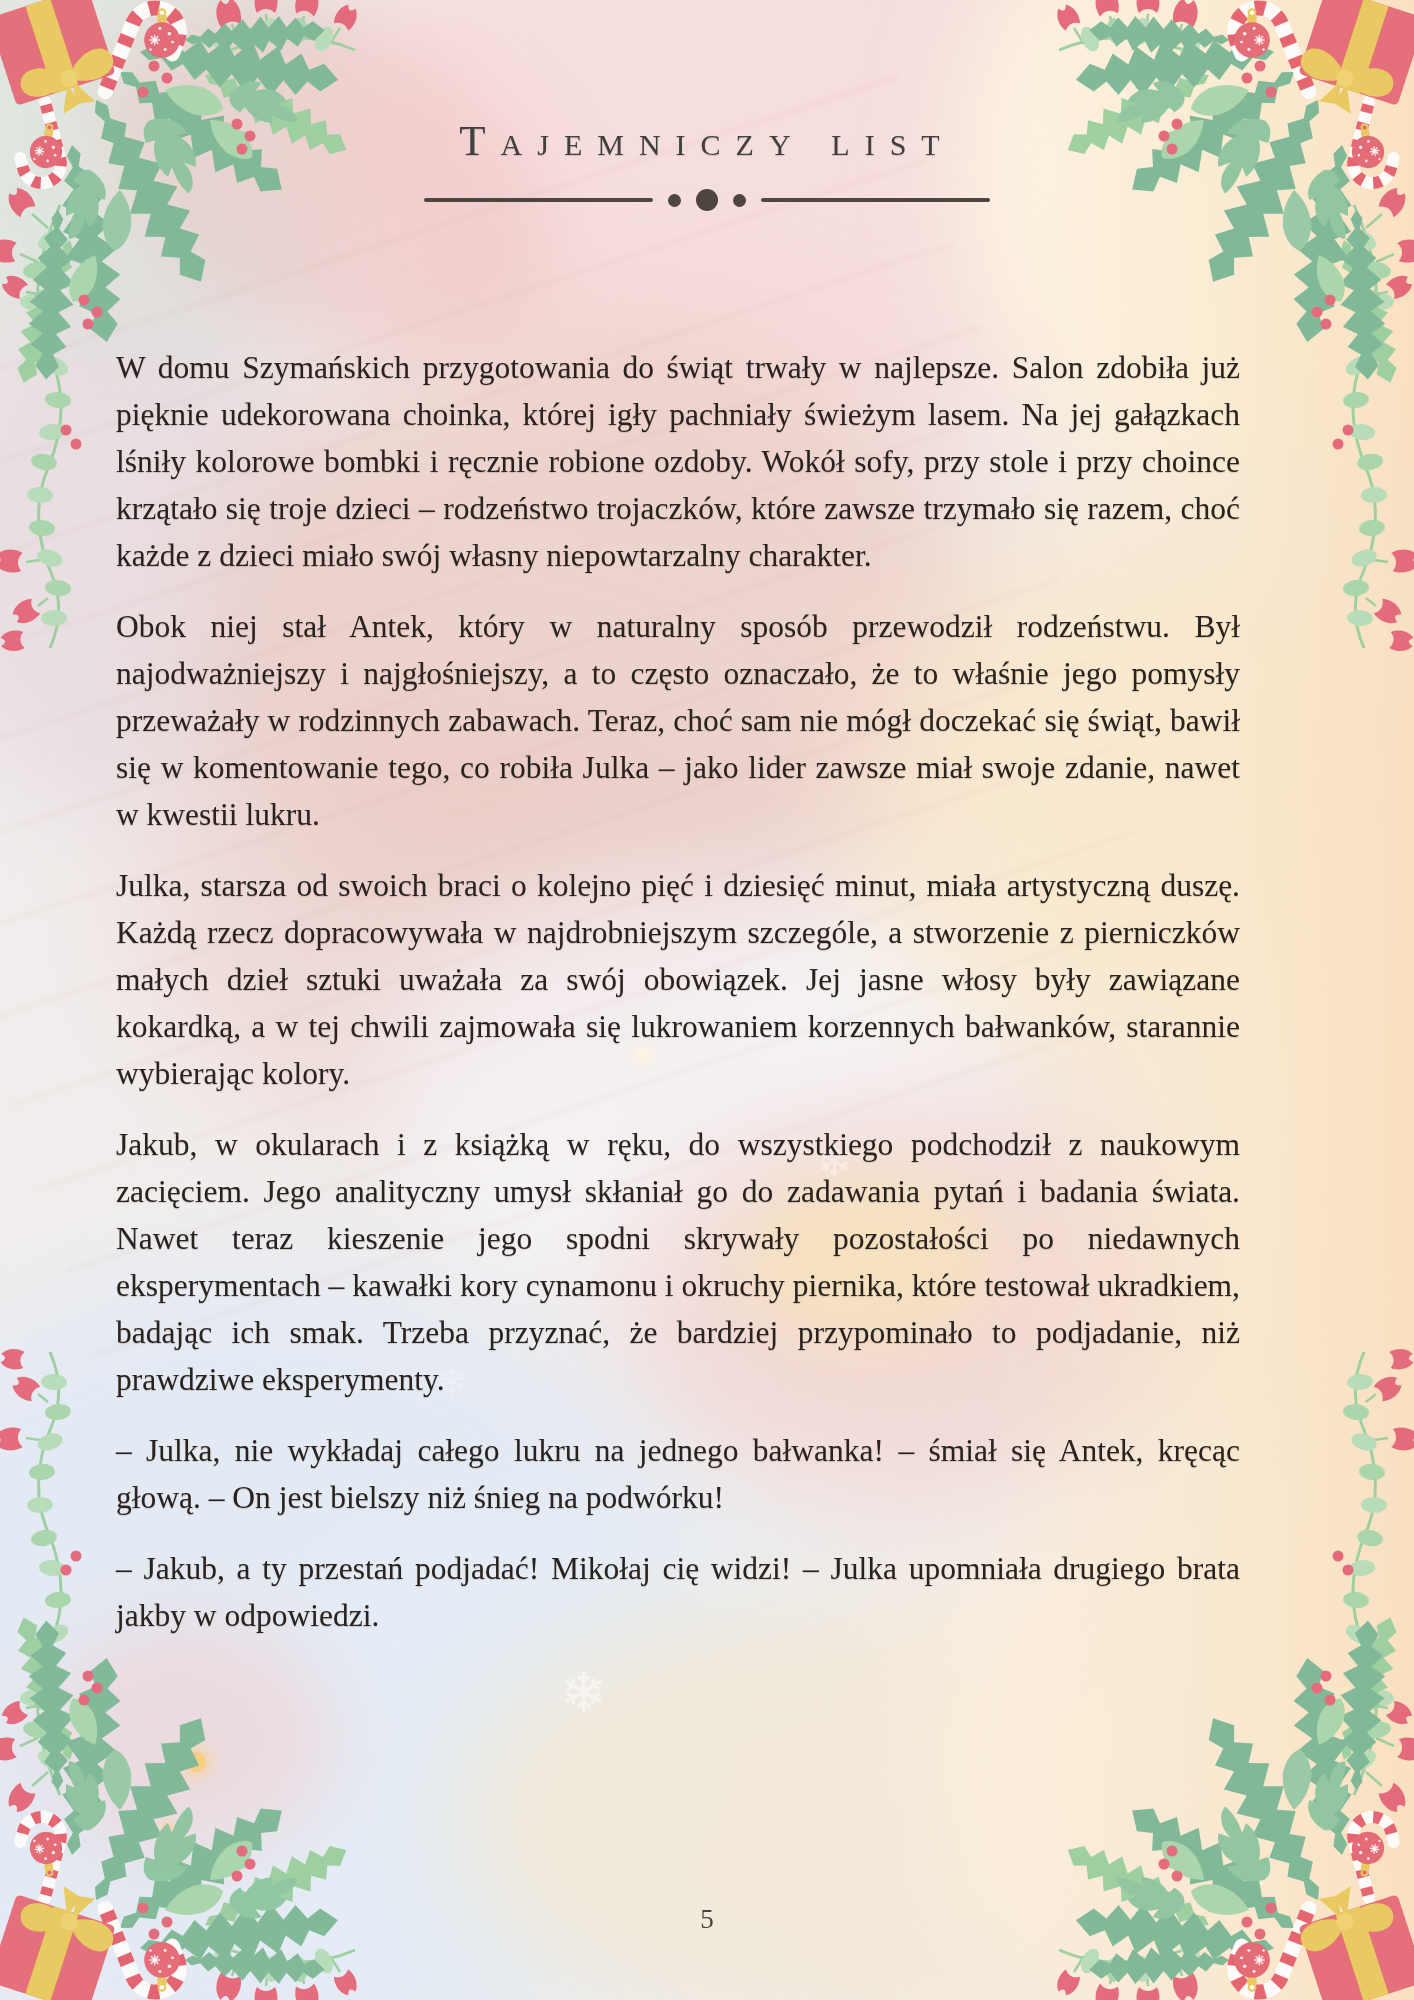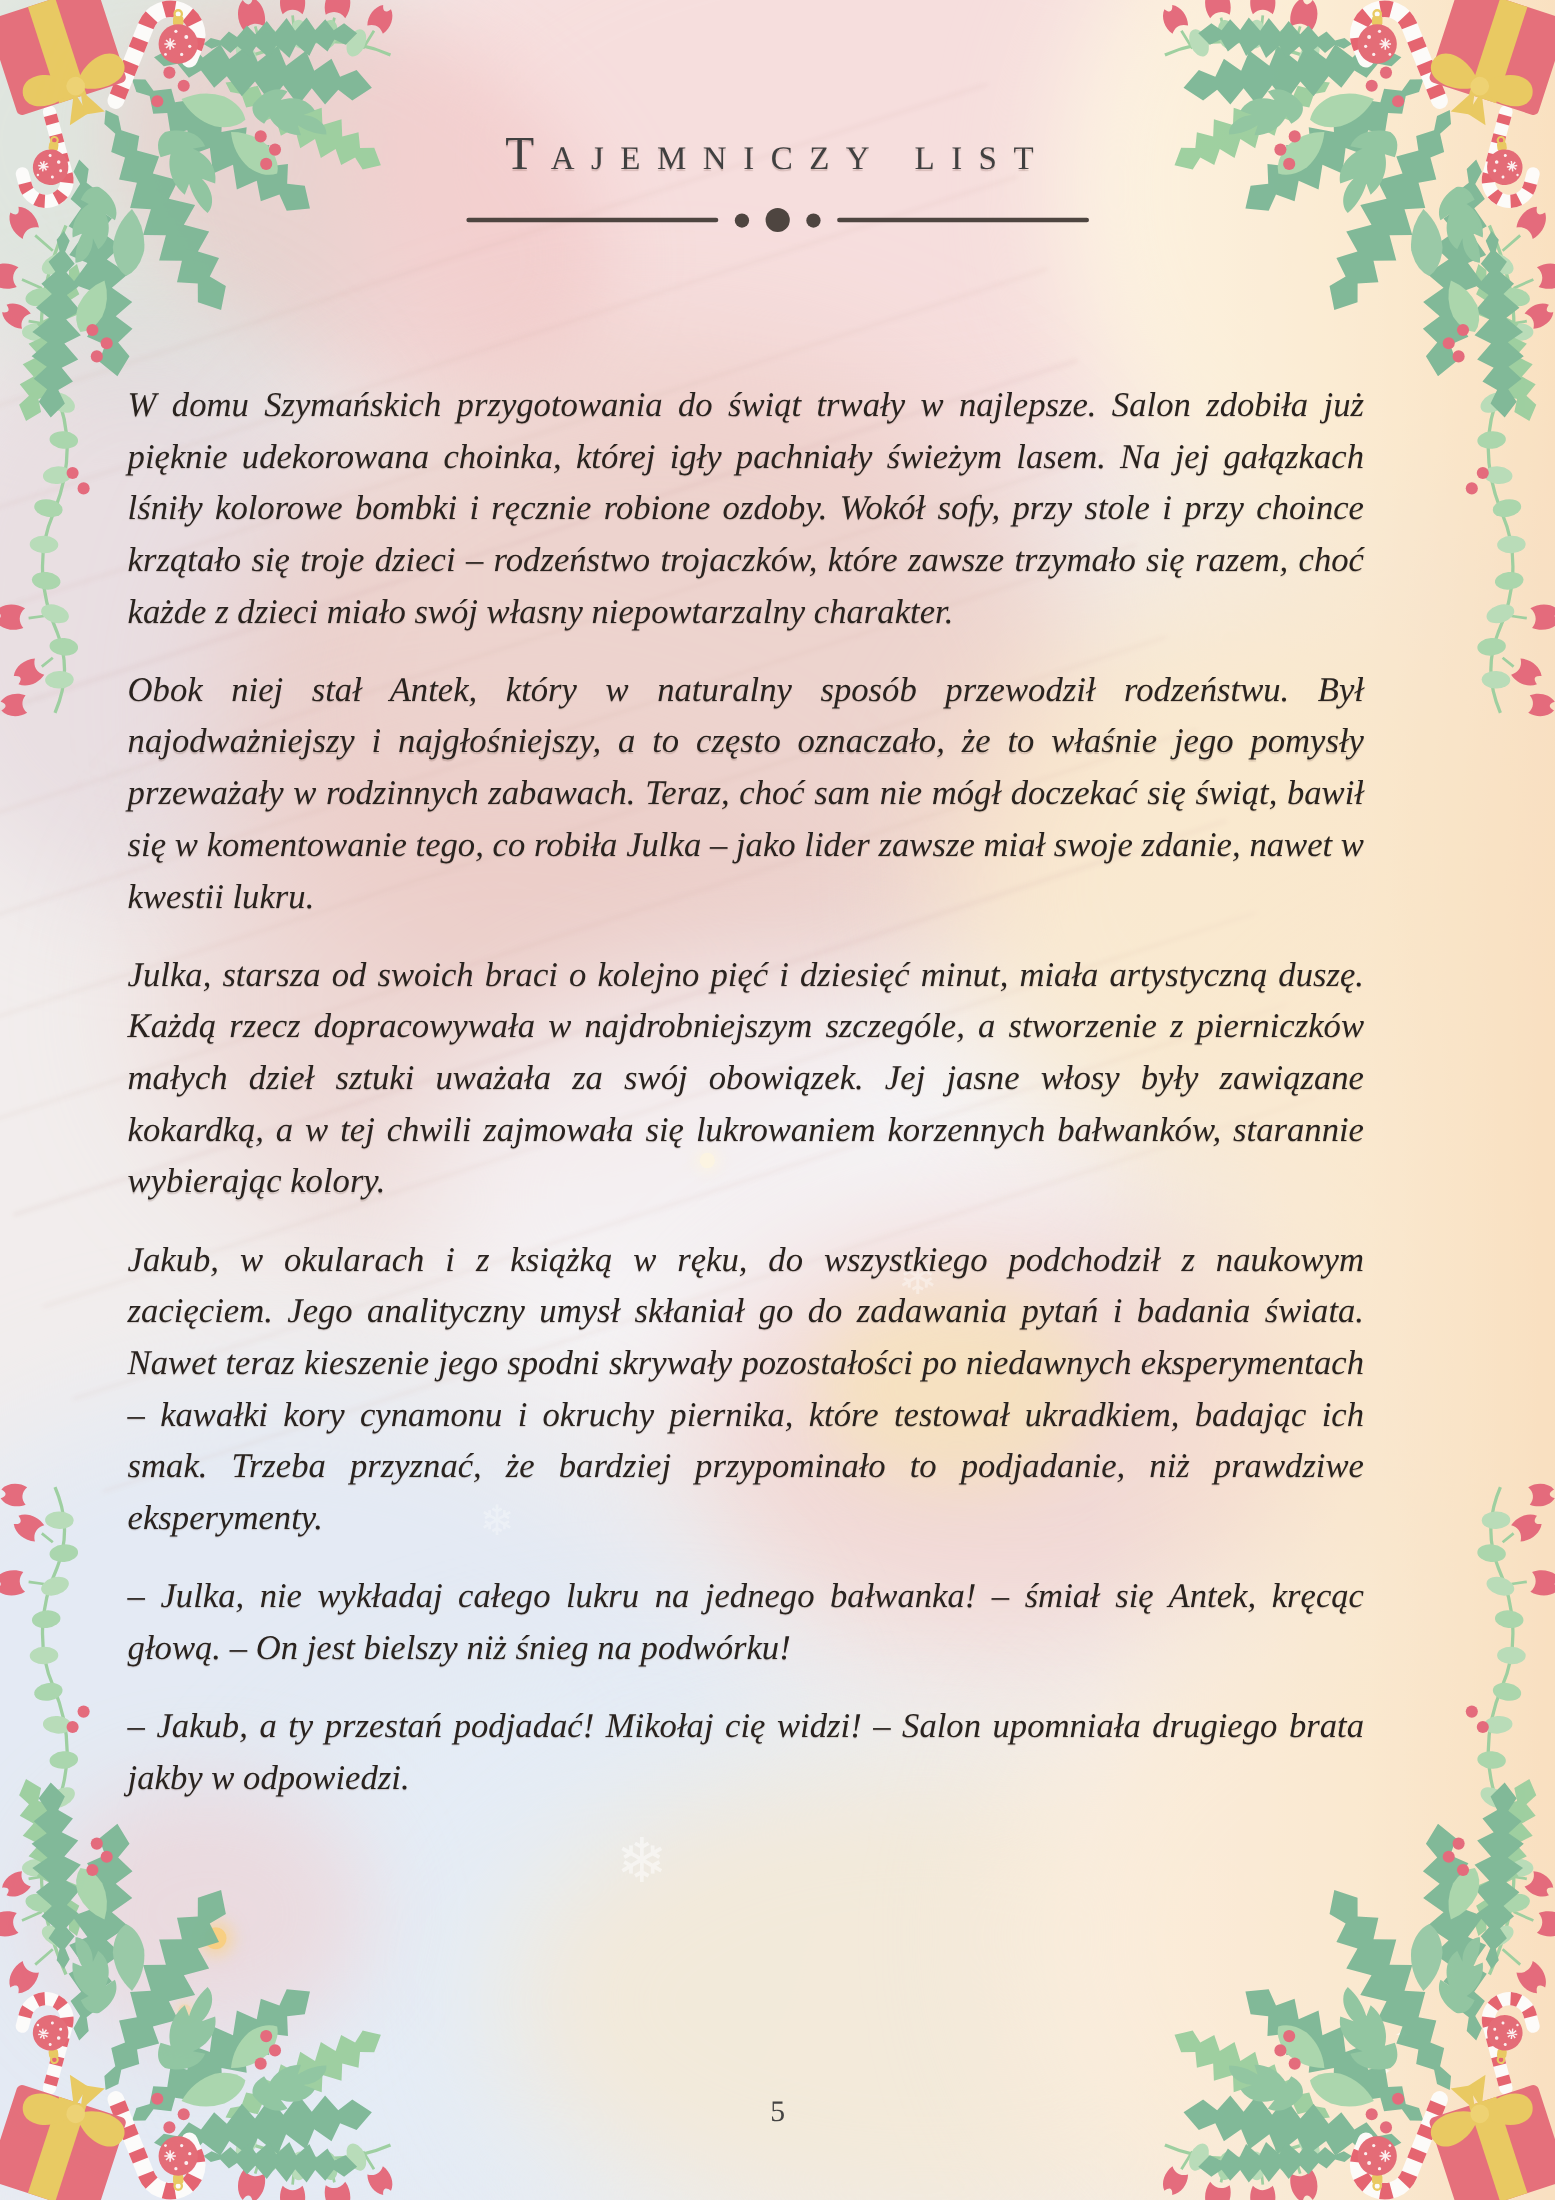--- a/index.html
+++ b/index.html
@@ -32,21 +32,21 @@
   .title { font-variant:small-caps; font-size:43px; letter-spacing:15px; font-weight:500;
            color:#404040; text-shadow:0 1px 1px rgba(120,80,70,0.25); }
   .divider { margin:24px auto 0; width:566px; display:flex; align-items:center; gap:15px; }
   .divider .line { flex:1; height:4px; background:#4e4540; border-radius:2px; }
   .dot { background:#4e4540; border-radius:50%; }
   .dot.s { width:13px; height:13px; }
   .dot.l { width:22px; height:22px; }
   
   .text-col { position:absolute; left:116px; top:344px; width:1124px;
     color:#29231f; font-size:31.5px; line-height:47px; text-align:justify; }
-  .text-col p { margin:0 0 24px 0; text-shadow:0 1px 1px rgba(90,60,50,0.22);font-style:italic; }
+  .text-col p { margin:0 0 24px 0; text-shadow:0 1px 1px rgba(90,60,50,0.22); }
   
   .page-number { position:absolute; top:1904px; left:0; width:100%; text-align:center;
     font-size:27px; color:#454443; }
 </style>
 </head>
 <body>
 
 <div class="page">
 
   <div class="bg">
@@ -223,18 +223,18 @@
       <div class="line"></div>
     </div>
   </div>
 
   <div class="text-col">
     <p>W domu Szymańskich przygotowania do świąt trwały w najlepsze. Salon zdobiła już pięknie udekorowana choinka, której igły pachniały świeżym lasem. Na jej gałązkach lśniły kolorowe bombki i ręcznie robione ozdoby. Wokół sofy, przy stole i przy choince krzątało się troje dzieci – rodzeństwo trojaczków, które zawsze trzymało się razem, choć każde z dzieci miało swój własny niepowtarzalny charakter.</p>
     <p>Obok niej stał Antek, który w naturalny sposób przewodził rodzeństwu. Był najodważniejszy i najgłośniejszy, a to często oznaczało, że to właśnie jego pomysły przeważały w rodzinnych zabawach. Teraz, choć sam nie mógł doczekać się świąt, bawił się w komentowanie tego, co robiła Julka – jako lider zawsze miał swoje zdanie, nawet w kwestii lukru.</p>
     <p>Julka, starsza od swoich braci o kolejno pięć i dziesięć minut, miała artystyczną duszę. Każdą rzecz dopracowywała w najdrobniejszym szczególe, a stworzenie z pierniczków małych dzieł sztuki uważała za swój obowiązek. Jej jasne włosy były zawiązane kokardką, a w tej chwili zajmowała się lukrowaniem korzennych bałwanków, starannie wybierając kolory.</p>
     <p>Jakub, w okularach i z książką w ręku, do wszystkiego podchodził z naukowym zacięciem. Jego analityczny umysł skłaniał go do zadawania pytań i badania świata. Nawet teraz kieszenie jego spodni skrywały pozostałości po niedawnych eksperymentach – kawałki kory cynamonu i okruchy piernika, które testował ukradkiem, badając ich smak. Trzeba przyznać, że bardziej przypominało to podjadanie, niż prawdziwe eksperymenty.</p>
     <p>– Julka, nie wykładaj całego lukru na jednego bałwanka! – śmiał się Antek, kręcąc głową. – On jest bielszy niż śnieg na podwórku!</p>
-    <p>– Jakub, a ty przestań podjadać! Mikołaj cię widzi! – Salon upomniała drugiego brata jakby w odpowiedzi.</p>
+    <p>– Jakub, a ty przestań podjadać! Mikołaj cię widzi! – Julka upomniała drugiego brata jakby w odpowiedzi.</p>
   </div>
 
   <div class="page-number">5</div>
 
 </div>
 
 </body></html>

